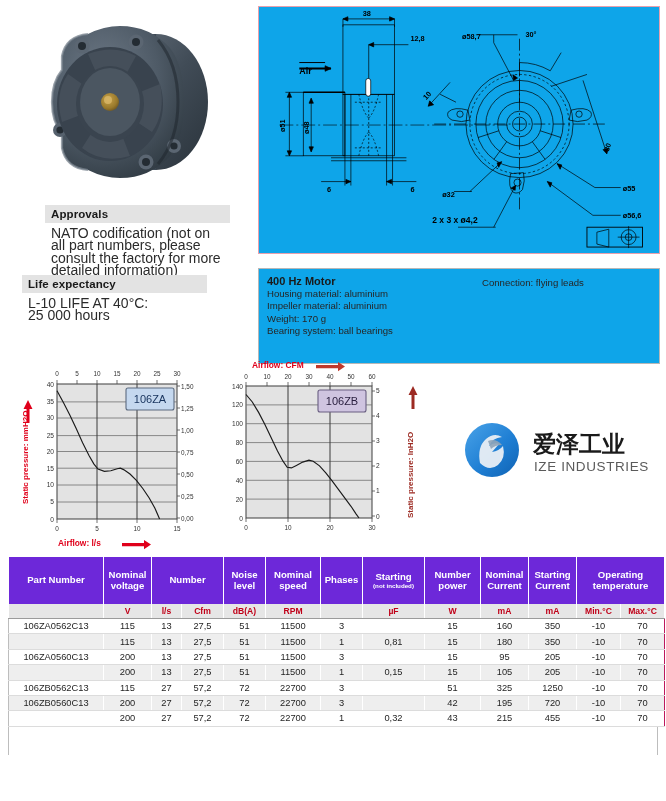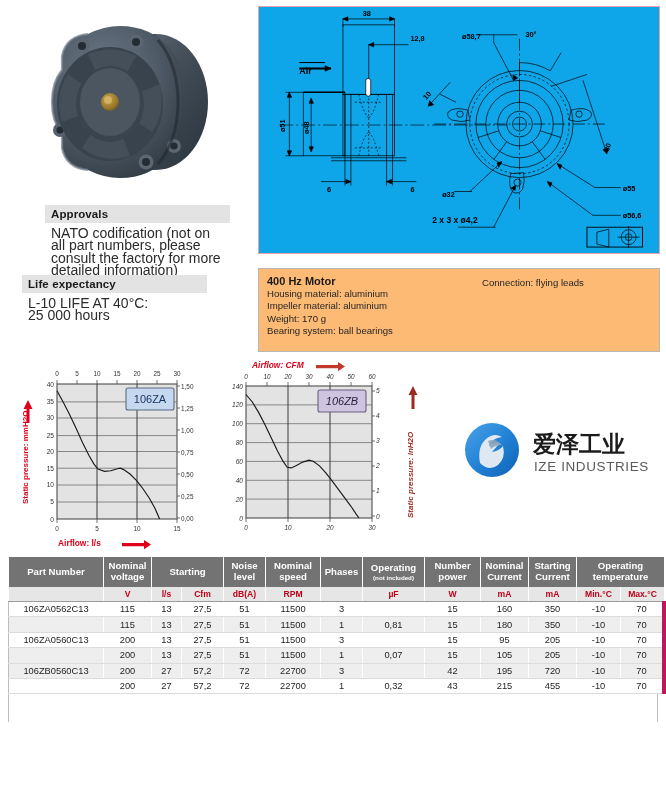--- a/index.html
+++ b/index.html
@@ -26,22 +26,22 @@
 
   
   .draw-frame {
     position:absolute; left:258px; top:6px; width:402px; height:248px;
     border:1.2px solid #e8a0ad; background:#0ea5e9;
   }
   .draw-svg { position:absolute; left:0; top:0; width:100%; height:100%; }
 
   
   .spec-box {
-    position:absolute; left:258px; top:268px; width:402px; height:84px;
-    border:1px solid #b7b7b7; background:#fdba74;
+    position:absolute; left:258px; top:268px; width:402px; height:96px;
+    border:1px solid #b7b7b7; background:#0ea5e9;
   }
   .spec-title { font-size:11px; font-weight:bold; color:#1a1a1a; }
   .spec-left { position:absolute; left:8px; top:6px; font-size:9.6px; color:#262626; line-height:12.6px; }
   .spec-right { position:absolute; left:215px; top:8px; font-size:9.6px; color:#262626;margin-left:8px; }
 
   
   .chart { position:absolute; }
   .chart svg { display:block; }
 
   
@@ -49,37 +49,37 @@
   .logo svg { display:block; }
 
   
   .tbl-wrap { position:absolute; left:8px; top:557px; width:650px; }
   table.spec { border-collapse:collapse; width:650px; table-layout:fixed; }
   table.spec th, table.spec td {
     border-left:1px solid #ffffff; border-right:1px solid #ffffff;
     text-align:center; font-size:9.3px; color:#1f1f1f;
   }
   table.spec thead th.h1 {
-    background:#737373; color:#ffffff; font-weight:bold; font-size:9.6px;
-    padding:4px 1px; line-height:10.6px; height:30px; vertical-align:middle;
+    background:#6d28d9; color:#ffffff; font-weight:bold; font-size:9.6px;
+    padding:4px 1px; line-height:10.6px; height:47px; vertical-align:middle;
     border-left:1px solid #ffffff; border-right:1px solid #ffffff;
   }
   table.spec thead th.h1 .sub { display:block; font-size:6.2px; font-weight:bold; line-height:7px; }
   table.spec thead th.h2 {
     background:#e6e6e6; color:#c00018; font-weight:bold; font-size:8.6px;
     padding:2px 1px; height:13px;
     border-left:1px solid #ffffff; border-right:1px solid #ffffff;
     border-bottom:1px solid #9b9b9b;
   }
   table.spec tbody td { padding:2.2px 1px; height:14px; background:#ffffff;
     border-bottom:1px solid #dcdcdc; }
   table.spec tbody tr.alt td { background:#eeeeee; }
   table.spec tbody td.pn { font-size:9.3px; }
   table.spec tbody tr td:first-child { border-left:1px solid #bdbdbd; }
-  table.spec tbody tr td:last-child { border-right:5px solid #be185d; }
+  table.spec tbody tr td:last-child { border-right:1px solid #be185d; }
   .tbl-tail { width:650px; height:28px; border-left:1px solid #bdbdbd; border-right:1px solid #bdbdbd; }
 </style>
 </head>
 <body>
 
 <div id="page">
 
   <div class="photo-wrap">
     <svg class="photo-svg" viewBox="0 0 225 185">
       <defs>
@@ -416,21 +416,21 @@
         <path d="M18 38 l-4.5 9 h3 v14 h3 v-14 h3 Z" fill="#e0001b"></path>
       </g>
 
       <g>
         <text x="48" y="184" font-family="Liberation Sans, sans-serif" font-size="8.4" font-weight="bold" fill="#e0001b">Airflow: l/s</text>
         <path d="M112 181 h22 v-3 l7 4.6 l-7 4.6 v-3 h-22 Z" fill="#e0001b"></path>
       </g>
     </svg>
   </div>
 
-  <div class="chart" style="left:228px; top:358px;font-style:italic;">
+  <div class="chart" style="left:228px; top:358px;">
     <svg width="220" height="195" viewBox="0 0 220 195">
 
       <g>
         <text x="24" y="10" font-family="Liberation Sans, sans-serif" font-size="8.4" font-weight="bold" fill="#e0001b">Airflow: CFM</text>
         <path d="M88 7 h22 v-3 l7 4.6 l-7 4.6 v-3 h-22 Z" fill="#c0392b"></path>
       </g>
 
       <rect x="18" y="28" width="126" height="132" fill="#e3e3e3" stroke="#4d4d4d" stroke-width="1.1"></rect>
 
       <g stroke="#707070" stroke-width="0.8">
@@ -555,26 +555,26 @@
         <col style="width:56px">
           <col style="width:48px">
           <col style="width:48px">
         <col style="width:44px">
           <col style="width:44px">
       </colgroup>
       <thead>
         <tr>
           <th class="h1" rowspan="1">Part Number</th>
           <th class="h1">Nominal voltage</th>
-          <th class="h1" colspan="2">Starting</th>
+          <th class="h1" colspan="2">Number</th>
           <th class="h1">Noise level</th>
           <th class="h1">Nominal speed</th>
           <th class="h1">Phases</th>
           <th class="h1">
-            <span>Operating</span>
+            <span>Starting</span>
             <span class="sub">(not included)</span>
           </th>
           <th class="h1">Number power</th>
           <th class="h1">Nominal Current</th>
           <th class="h1">Starting Current</th>
           <th class="h1" colspan="2">Operating temperature</th>
         </tr>
         <tr>
           <th class="h2"></th>
           <th class="h2">V</th>
@@ -638,24 +638,39 @@
           <td>70</td>
         </tr>
         <tr class="alt">
           <td class="pn"></td>
           <td>200</td>
           <td>13</td>
           <td>27,5</td>
           <td>51</td>
           <td>11500</td>
           <td>1</td>
-          <td>0,07</td>
+          <td>0,15</td>
           <td>15</td>
           <td>105</td>
           <td>205</td>
+          <td>-10</td>
+          <td>70</td>
+        </tr>
+        <tr>
+          <td class="pn">106ZB0562C13</td>
+          <td>115</td>
+          <td>27</td>
+          <td>57,2</td>
+          <td>72</td>
+          <td>22700</td>
+          <td>3</td>
+          <td></td>
+          <td>51</td>
+          <td>325</td>
+          <td>1250</td>
           <td>-10</td>
           <td>70</td>
         </tr>
         <tr class="alt">
           <td class="pn">106ZB0560C13</td>
           <td>200</td>
           <td>27</td>
           <td>57,2</td>
           <td>72</td>
           <td>22700</td>

